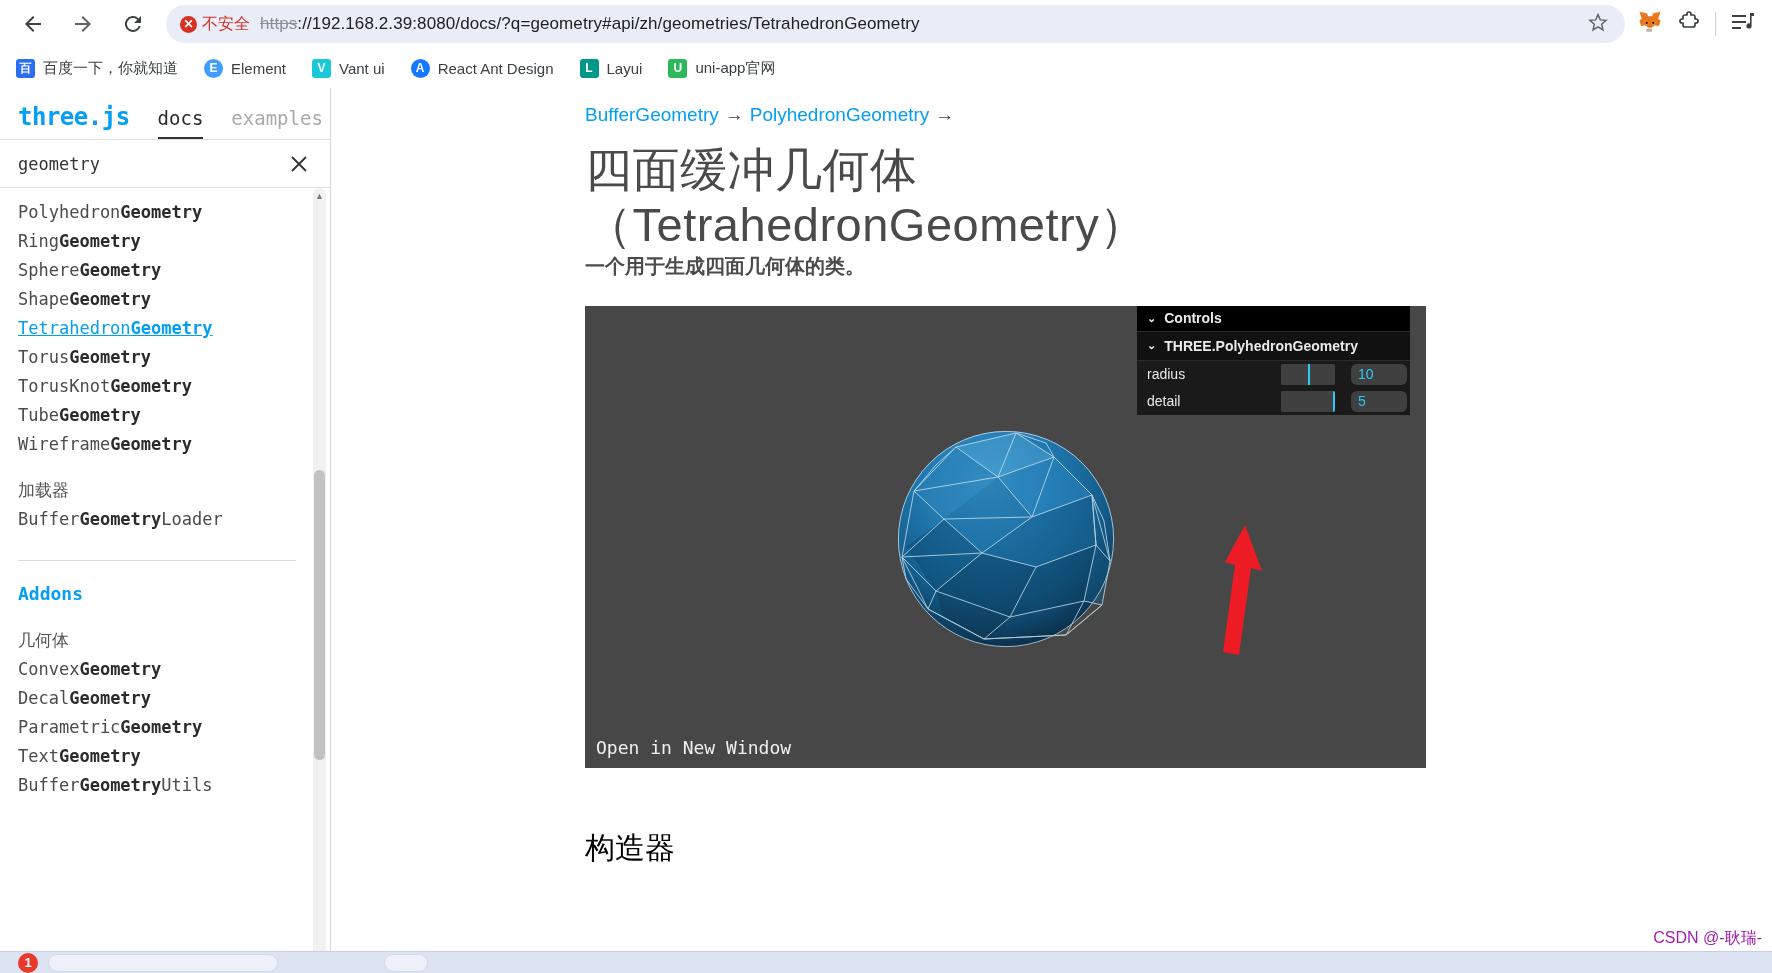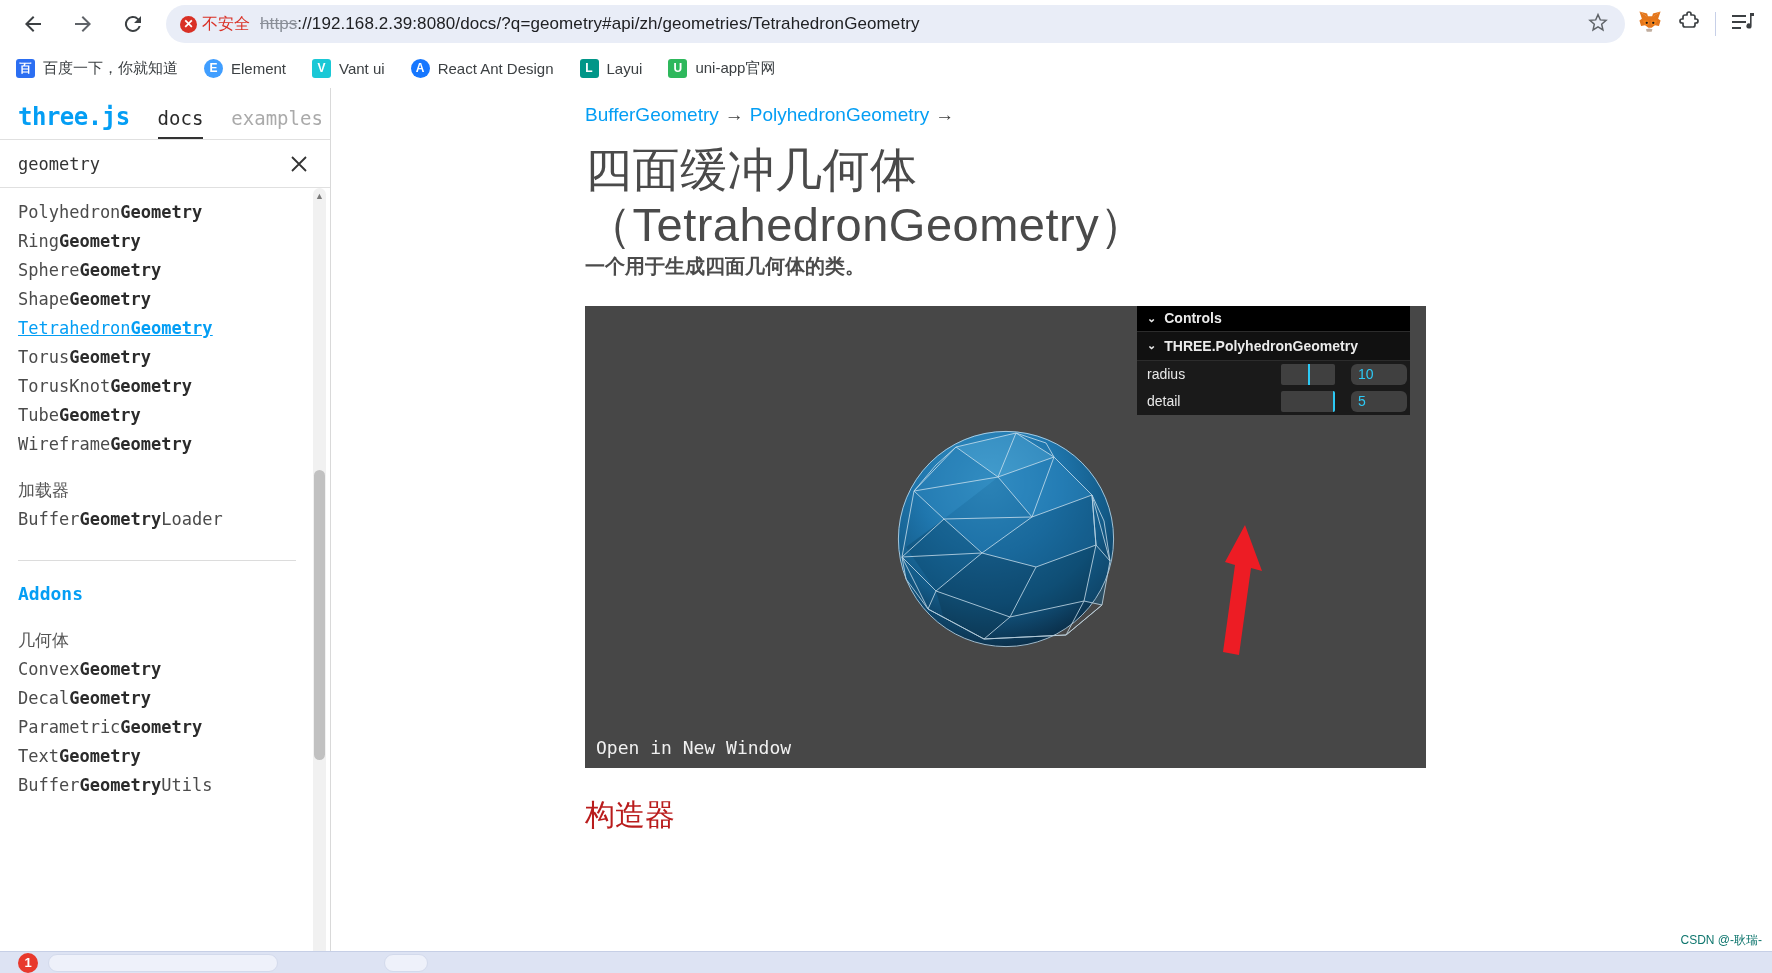--- a/index.html
+++ b/index.html
@@ -402,32 +402,32 @@
     position: absolute;
     left: 1205px;
     top: 437px;
     width: 64px;
     height: 130px;
     z-index: 8;
     pointer-events: none;
   }
 
   .section-h {
-    margin-top: 27px;
+    margin-top: 60px;
     font-size: 30px;
-    color: #b91c1c;
+    color: #000000;
     font-weight: normal;
   }
 
   .watermark {
     position: absolute;
     right: 10px;
     bottom: 24px;
-    font-size: 12px;
-    color: #0f766e;
+    font-size: 16px;
+    color: #a21caf;
     white-space: nowrap;
   }
 
   
   .bottom-strip {
     position: absolute;
     left: 0; right: 0; bottom: 0;
     height: 22px;
     background: #dde3f3;
     border-top: 1px solid #c6cfe6;

